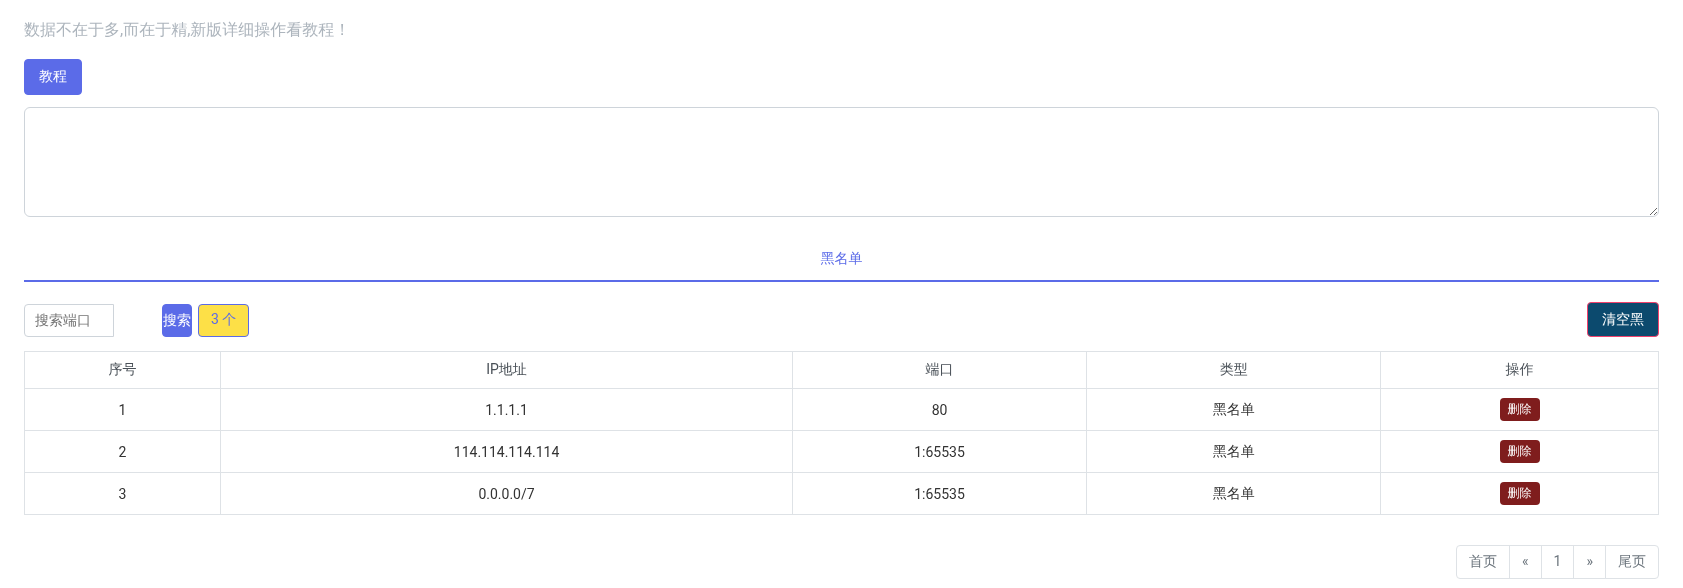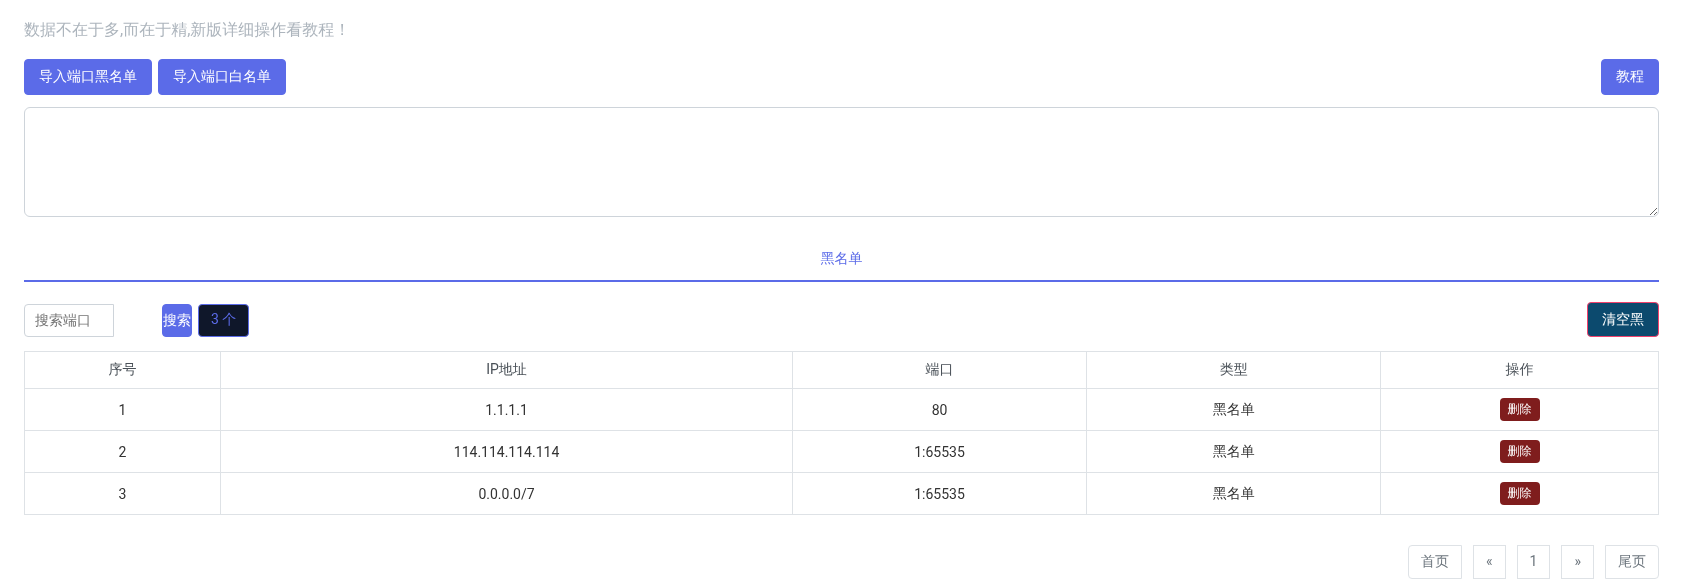--- a/index.html
+++ b/index.html
@@ -98,21 +98,21 @@
       outline: none;
     }
     .input-group .btn-primary {
       border-radius: 4px;
       padding: 6px 0;
       margin-left: 48px;
     }
     .input-group .count-badge {
       border: 1px solid #5b6be8;
       color: #5b6be8;
-      background: #0f172a;
+      background: #fde047;
       border-radius: 4px;
       padding: 6px 12px;
       margin-left: 6px;
       display: inline-flex;
       align-items: center;
     }
     table.data {
       width: 100%;
       border-collapse: collapse;
       margin-bottom: 30px;
@@ -126,21 +126,21 @@
       margin-left: 44px;
     }
     table.data th {
       background: #fff;
       color: #495057;
       font-weight: 400;
     }
     .pagination {
       display: flex;
       justify-content: flex-end;
-      gap: 12px;
+      gap: 0;
     }
     .pagination .page-item {
       border: 1px solid #dee2e6;
       padding: 7px 12px;
       font-size: 14px;
       color: #6c757d;
       background: #fff;
       cursor: pointer;
       margin-left: -1px;
     }
@@ -151,24 +151,20 @@
     .col-port { width: 18%; }
     .col-type { width: 18%; }
     .col-op { width: 17%; }
   </style>
 </head>
 <body>
 
 <div class="hint-text">数据不在于多,而在于精,新版详细操作看教程！</div>
 
 <div class="top-row">
-  <div class="btn-group-left">
-    <button class="btn btn-primary">导入端口黑名单</button>
-    <button class="btn btn-primary">导入端口白名单</button>
-  </div>
   <button class="btn btn-primary">教程</button>
 </div>
 
 <div class="textarea-wrap">
   <textarea class="big" style=""></textarea>
 </div>
 
 <div class="tabs">
   <div class="tab active">黑名单</div>
 </div>

